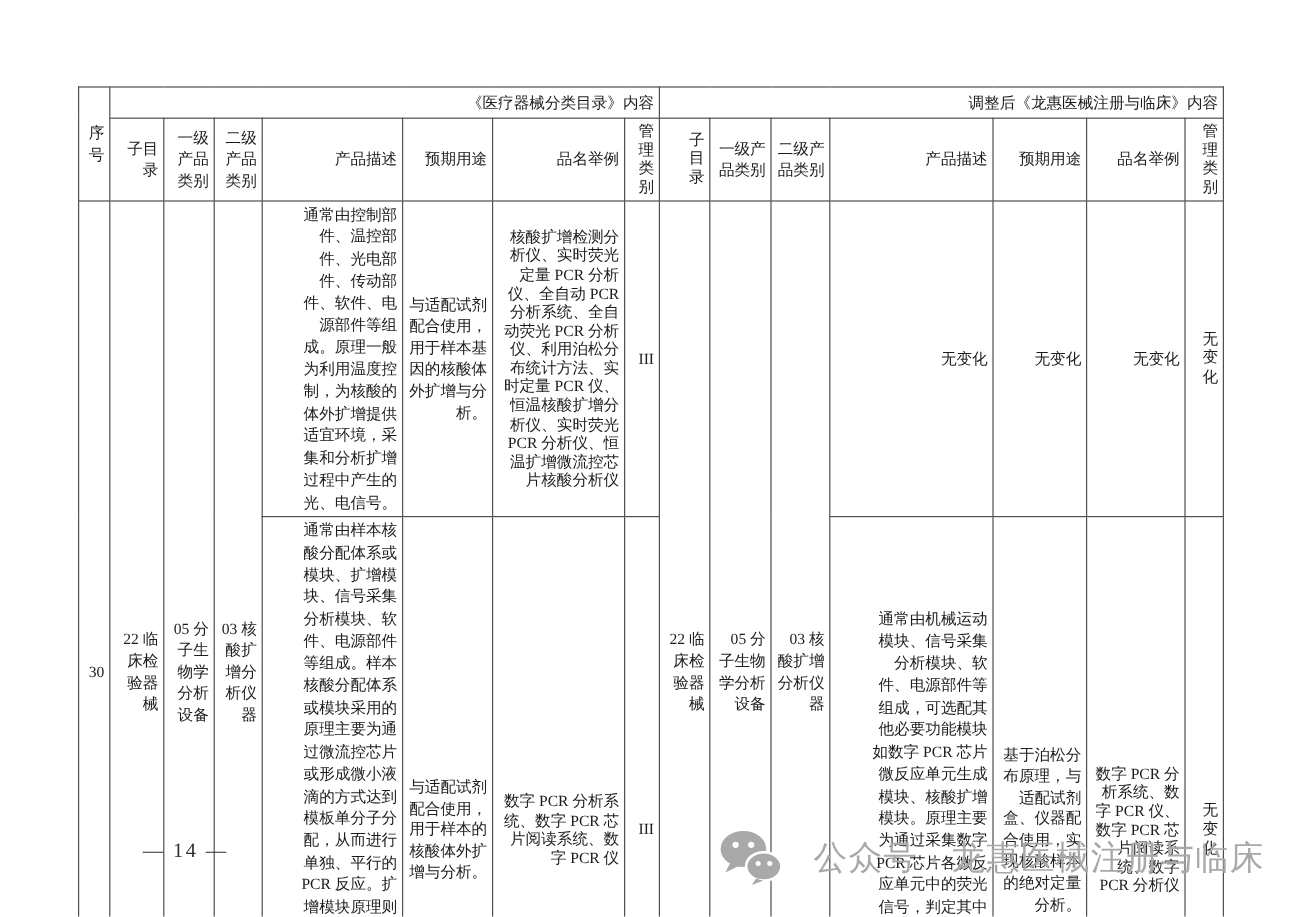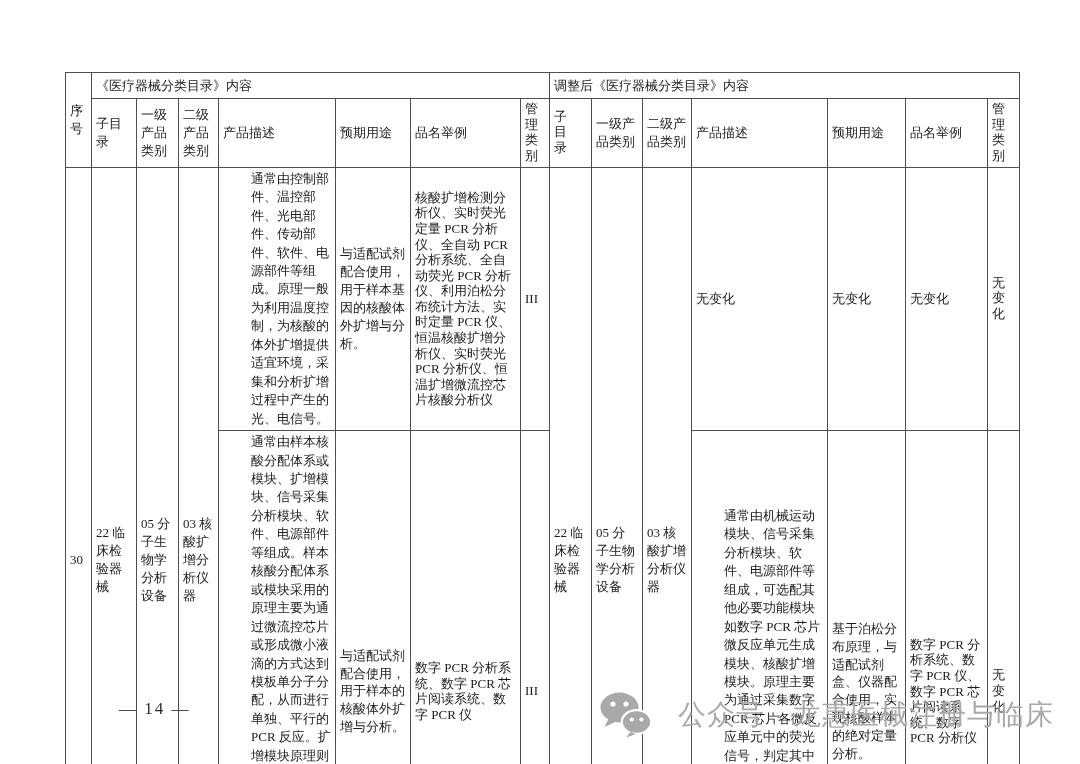--- a/index.html
+++ b/index.html
@@ -8,21 +8,21 @@
     font-family:"Liberation Serif","DejaVu Serif",serif; color:#1b1b1b;
     overflow:hidden;
   }
   table.catalog {
     position:absolute; left:65px; top:72px; width:954px;
     border-collapse:collapse; table-layout:fixed;
   }
   .catalog th, .catalog td {
     border:1px solid #4f4f4f;
     font-weight:normal;
-    text-align:left;
+    text-align:right;
     vertical-align:middle;
     padding:2px 4px;
     font-size:13px;
     line-height:1.38;
     color:#1b1b1b;
     overflow:hidden;
   }
   tr.hdr1 { height:26px; }
   tr.hdr2 { height:58px; }
   tr.rowA { height:200px; }
@@ -63,21 +63,21 @@
         <col style="width:49px">
         <col style="width:136px">
       <col style="width:78px">
         <col style="width:82px">
         <col style="width:32px">
     </colgroup>
     <tbody>
       <tr class="hdr1">
         <th rowspan="2">序号</th>
         <th colspan="7">《医疗器械分类目录》内容</th>
-        <th colspan="7">调整后《医疗器械分类目录》内容</th>
+        <th colspan="7">调整后《龙惠医械注册与临床》内容</th>
       </tr>
       <tr class="hdr2">
         <th>子目录</th>
         <th>一级产品类别</th>
         <th>二级产品类别</th>
         <th>产品描述</th>
         <th>预期用途</th>
         <th>品名举例</th>
         <th><span class="vstack">管理类别</span></th>
         <th><span class="vstack">子目录</span></th>

